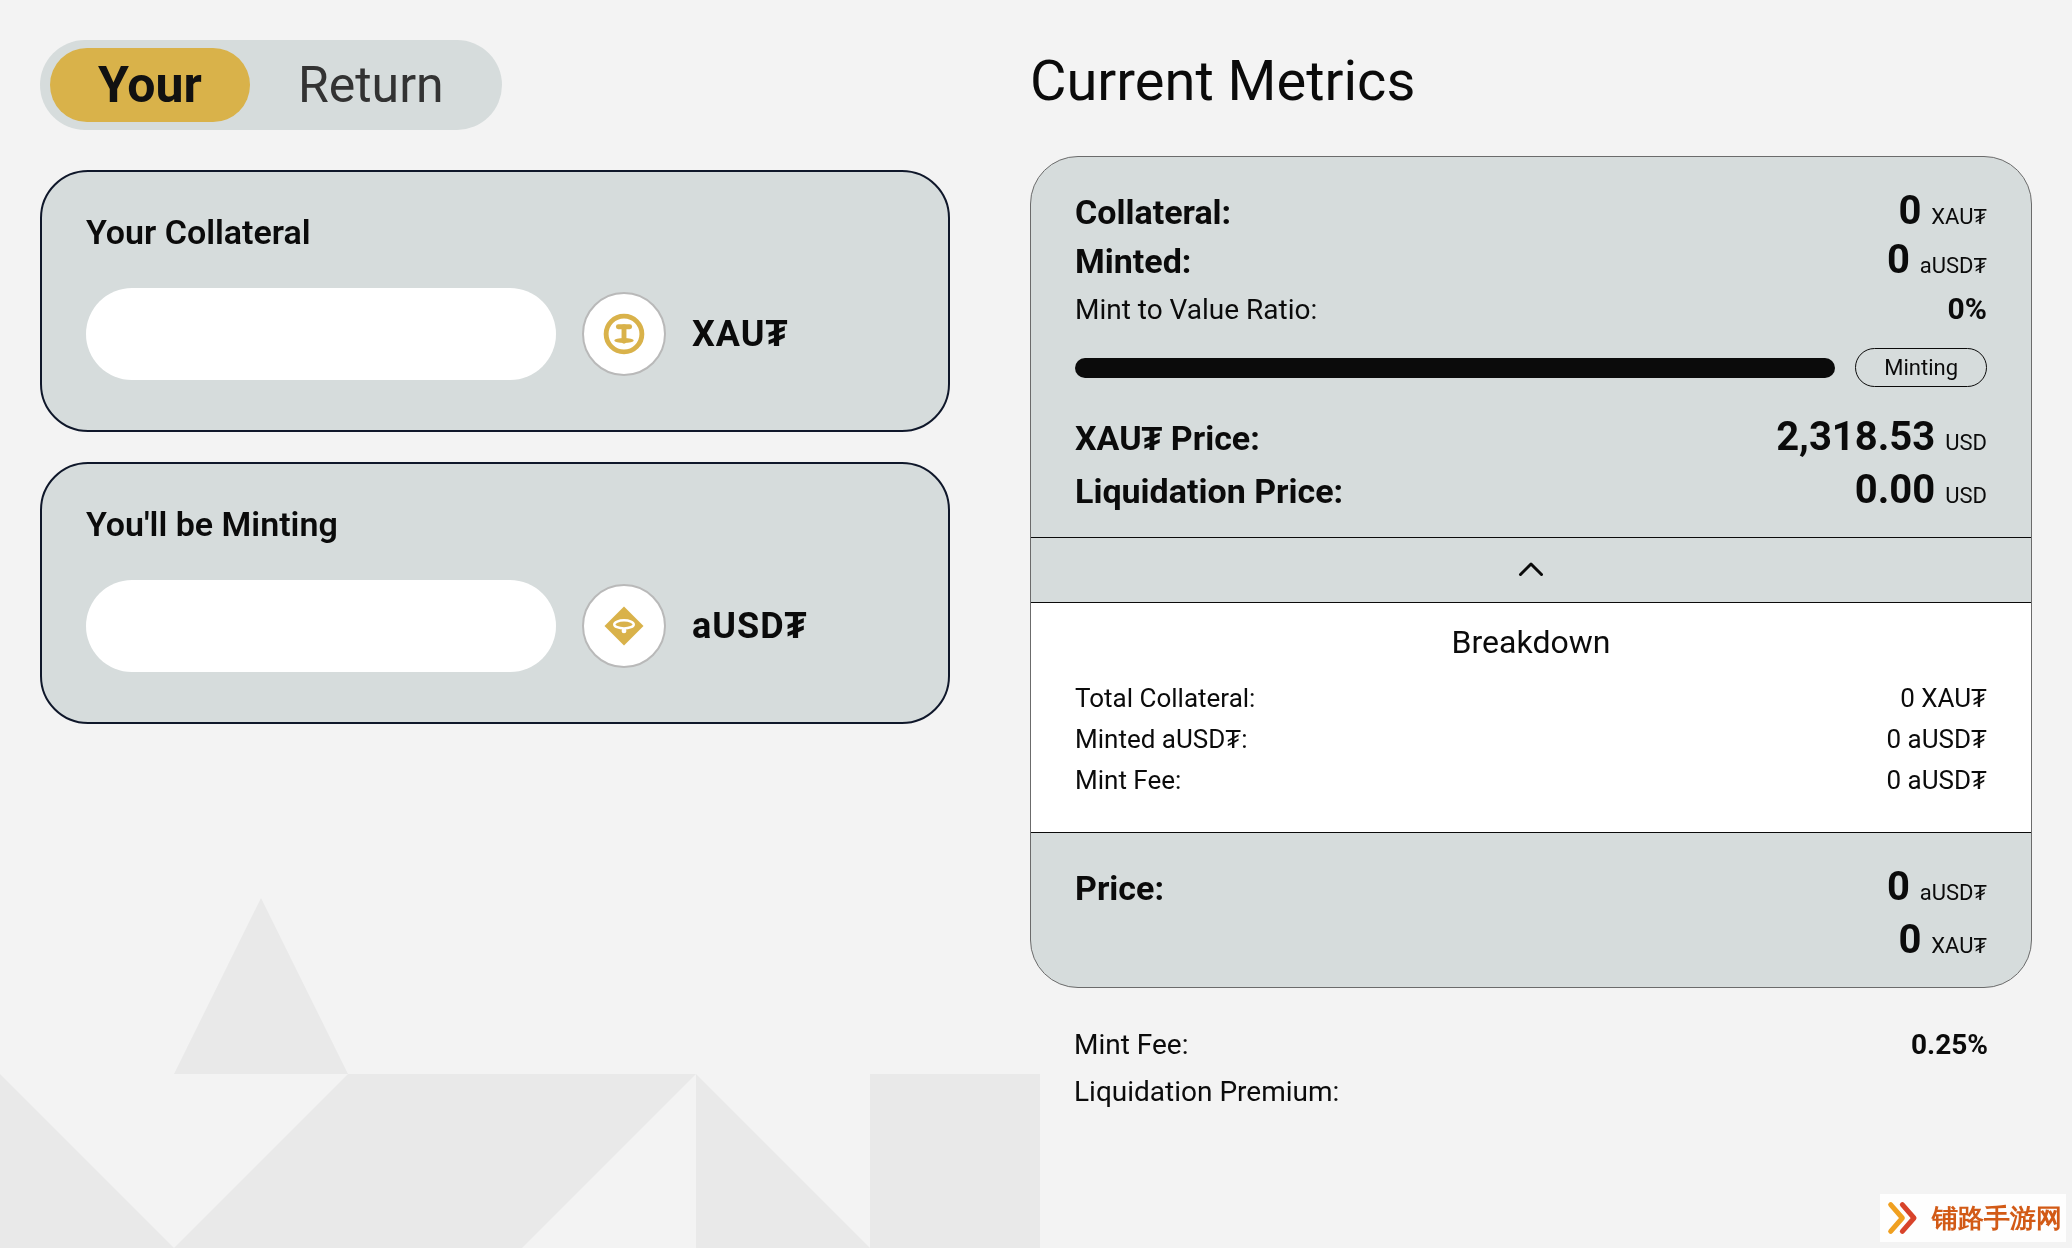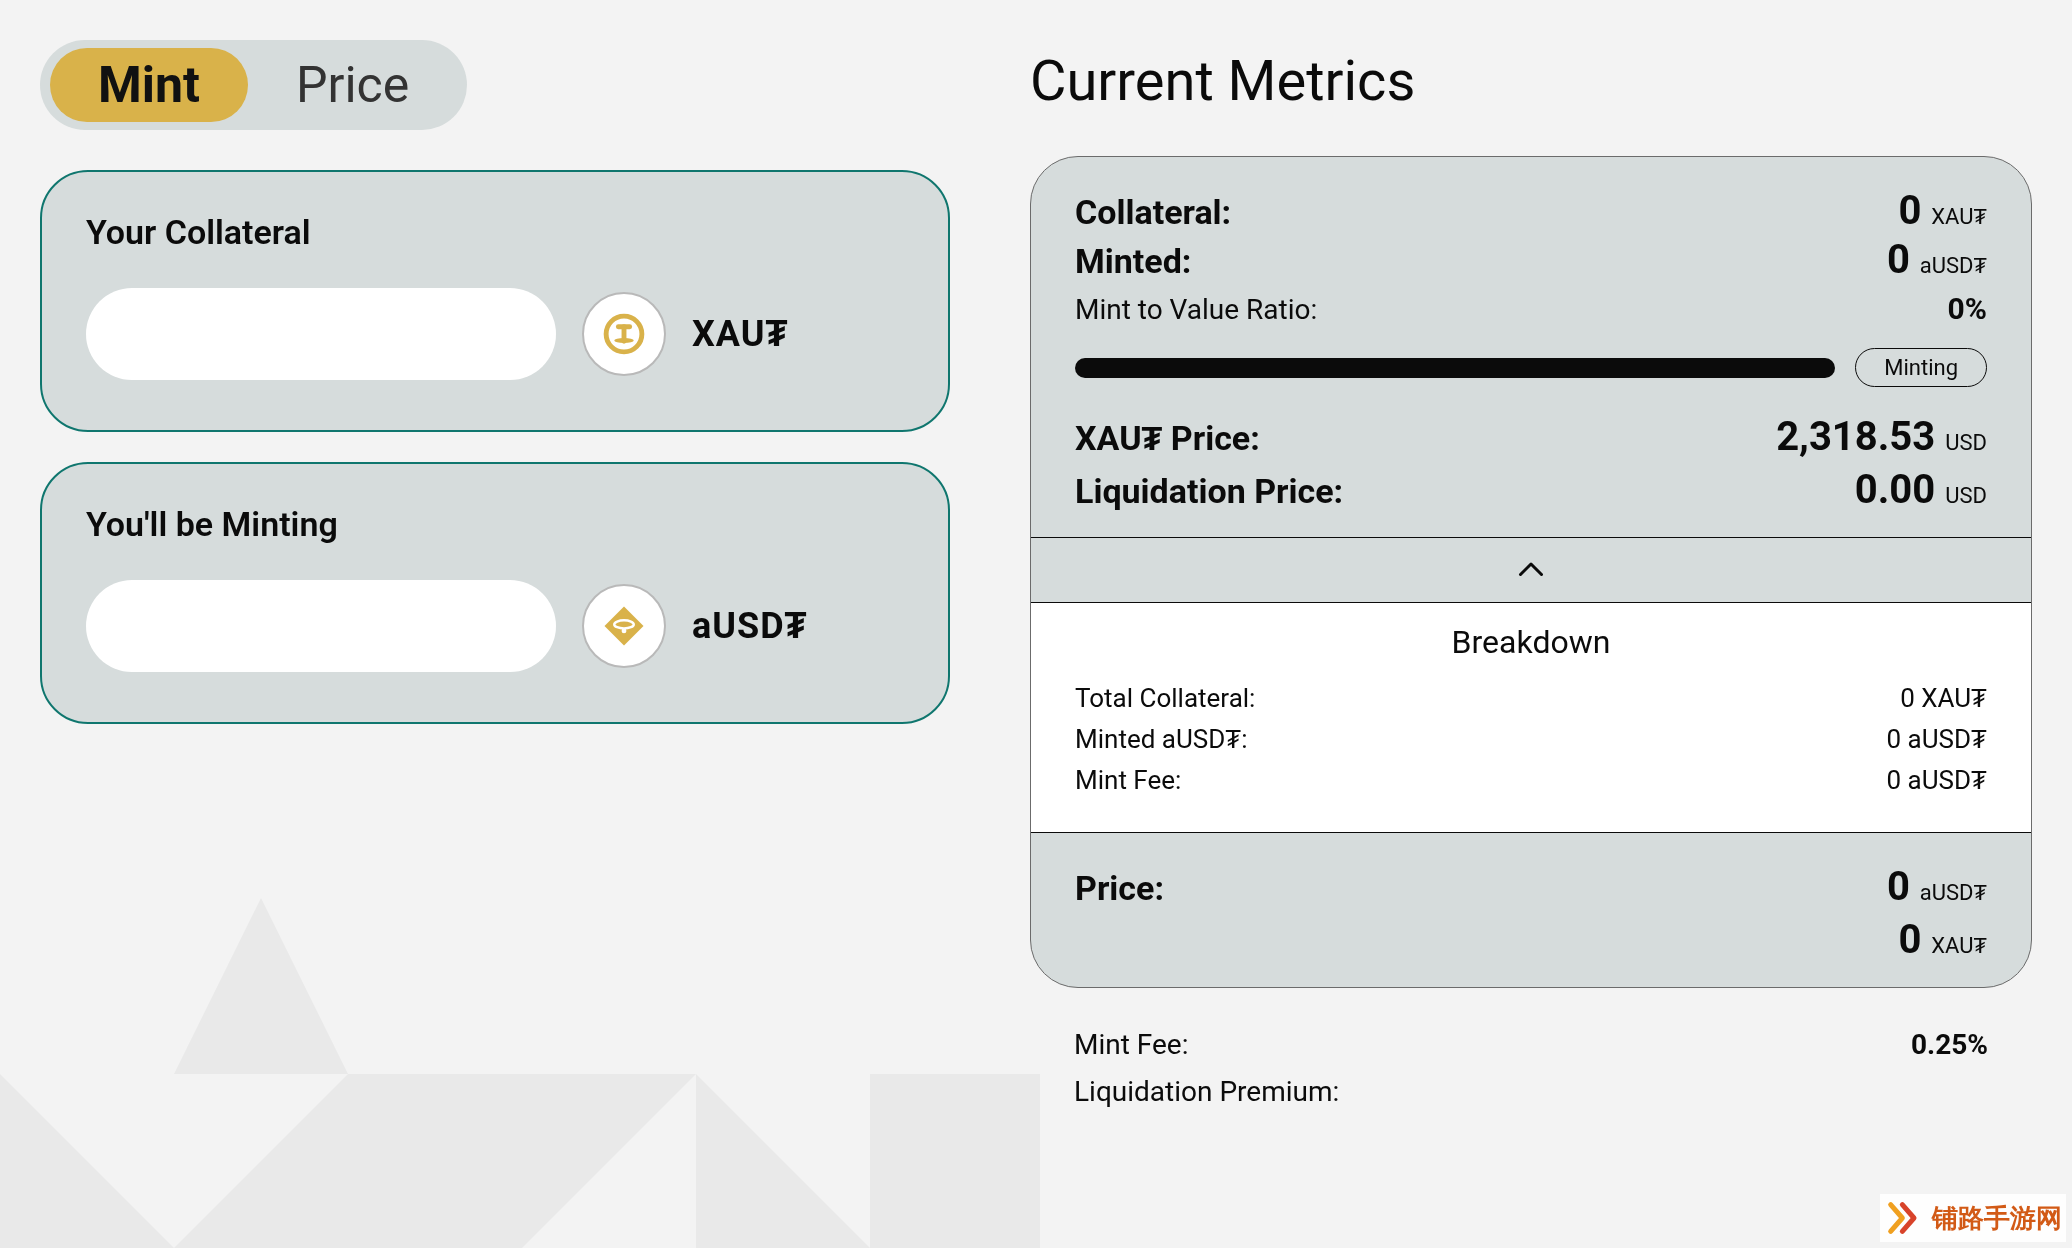--- a/index.html
+++ b/index.html
@@ -39,21 +39,21 @@
   }
   .mode-btn.active {
     background:#d9b24a;
     font-weight:700;
     color:#111;
   }
 
   
   .input-card {
     background:#d6dcdc;
-    border:2px solid #0f766e;
+    border:2px solid #0f172a;
     border-radius:48px;
     padding:40px 44px 50px;
     margin-bottom:30px;
   }
   .input-card h3 {
     font-size:34px;
     font-weight:600;
     margin-bottom:36px;
   }
   .input-row {
@@ -151,22 +151,22 @@
       <rect x="870" y="176" width="170" height="174"></rect>
       <polygon points="174,176 348,176 261,0"></polygon>
     </g>
   </svg>
 </div>
 
 <div class="layout">
 
   <div class="left-col">
     <div class="mode-toggle">
-      <div class="mode-btn active">Mint</div>
-      <div class="mode-btn">Price</div>
+      <div class="mode-btn active">Your</div>
+      <div class="mode-btn">Return</div>
     </div>
 
     <div class="input-card">
       <h3>Your Collateral</h3>
       <div class="input-row">
         <input class="pill-input" value="" style="">
         <div class="token-icon">
           <svg viewBox="0 0 64 64">
             <circle cx="32" cy="32" r="22" fill="none" stroke="#d9b24a" stroke-width="6"></circle>
             <rect x="22" y="20" width="20" height="6" rx="3" fill="#d9b24a"></rect>

